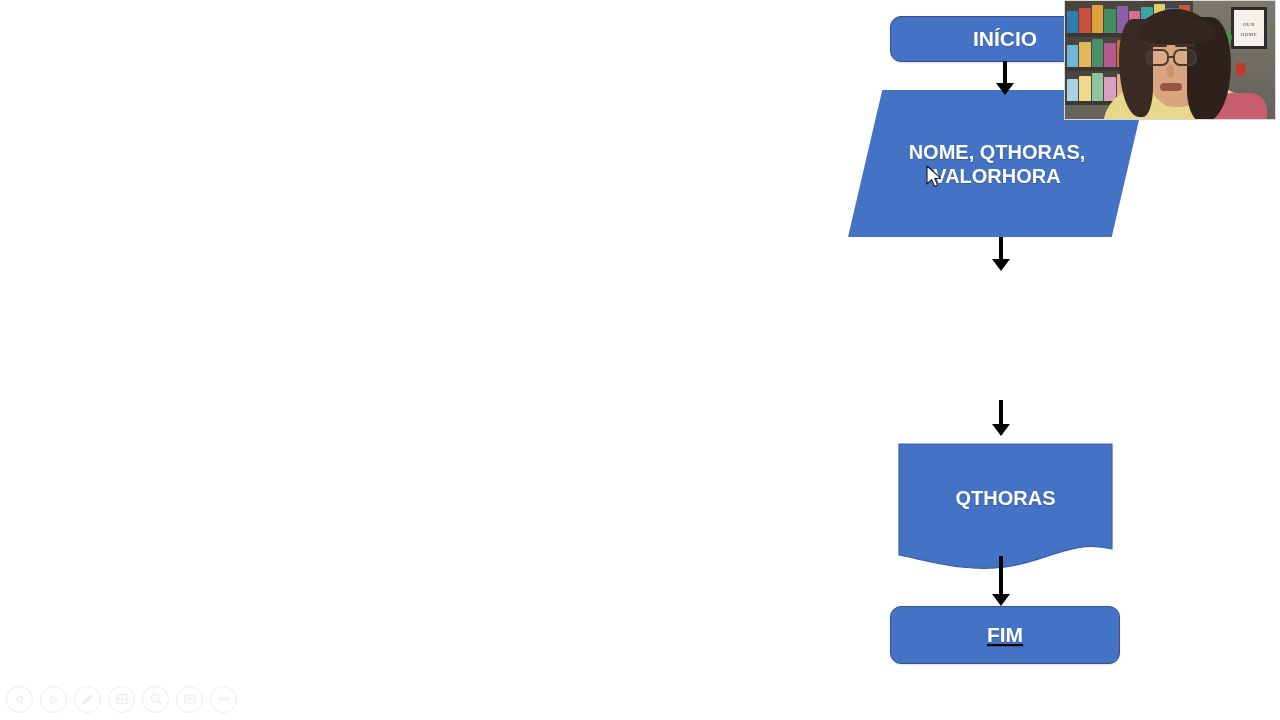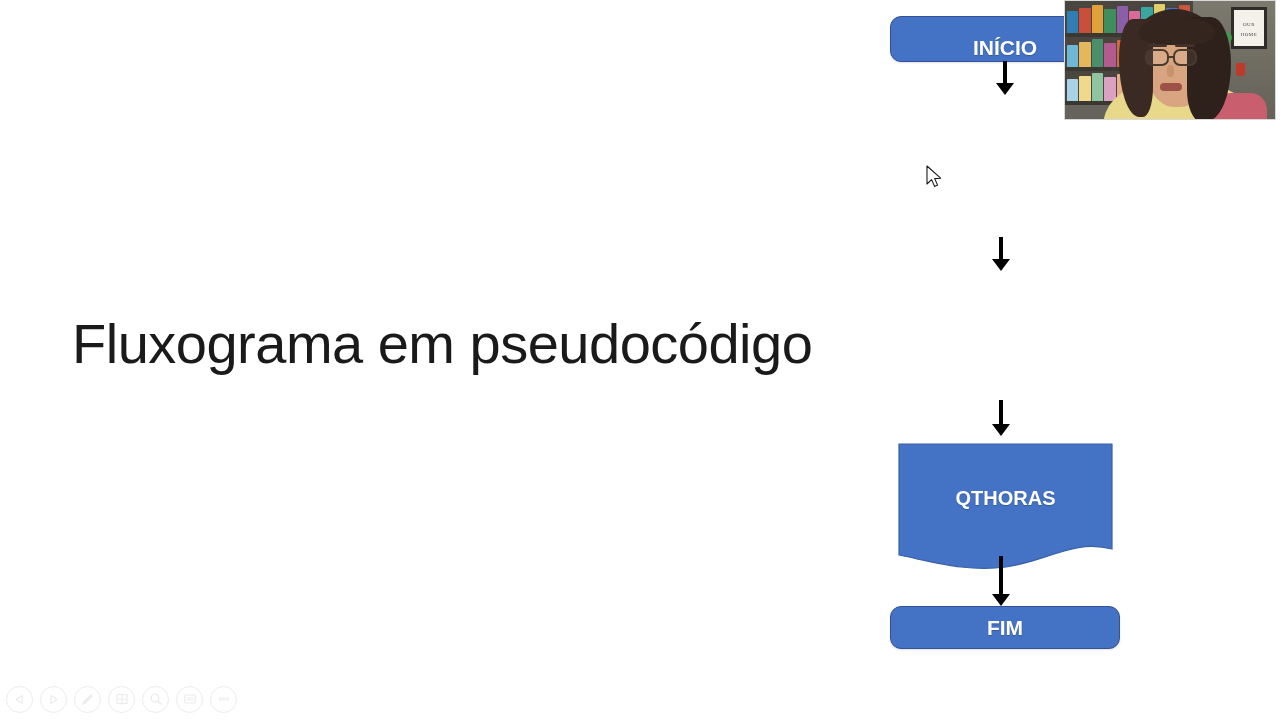--- a/index.html
+++ b/index.html
@@ -61,27 +61,27 @@
     background: #4472C4;
     border: 1px solid #335296;
     border-radius: 11px;
     display: flex;
     align-items: center;
     justify-content: center;
     box-shadow: 0 1px 2px rgba(0,0,0,0.12);
   }
   #node-inicio {
     left: 90px; top: 16px;
-    width: 230px; height: 46px; align-items: flex-end;
+    width: 230px; height: 46px;
   }
   #node-inicio .node-label { font-size: 21px; }
 
   #node-fim {
     left: 90px; top: 606px;
-    width: 230px; height: 43px;
+    width: 230px; height: 58px; text-decoration: underline;
   }
   #node-fim .node-label { font-size: 21px; }
 
   
   #node-entrada {
     position: absolute;
     left: 48px; top: 90px;
     width: 298px; height: 147px;
   }
   #node-entrada .shape {
@@ -304,33 +304,39 @@
     width: 18px; height: 26px;
     z-index: 30;
     pointer-events: none;
   }
 </style>
 </head>
 <body>
 
 <div id="slide">
 
-  <div id="slide-title">Fluxograma em pseudocódigo</div>
 
   <div id="flowchart">
 
     <div id="node-inicio" class="terminator">
       <span class="node-label">INÍCIO</span>
     </div>
 
     <div id="arrow-1" class="connector">
       <div class="shaft"></div>
       <div class="head"></div>
     </div>
 
+    <div id="node-entrada">
+      <div class="shape"></div>
+      <div class="node-label">
+        <div>NOME, QTHORAS,</div>
+        <div>VALORHORA</div>
+      </div>
+    </div>
 
     <div id="arrow-2" class="connector">
       <div class="shaft"></div>
       <div class="head"></div>
     </div>
 
 
     <div id="arrow-3" class="connector">
       <div class="shaft"></div>
       <div class="head"></div>

